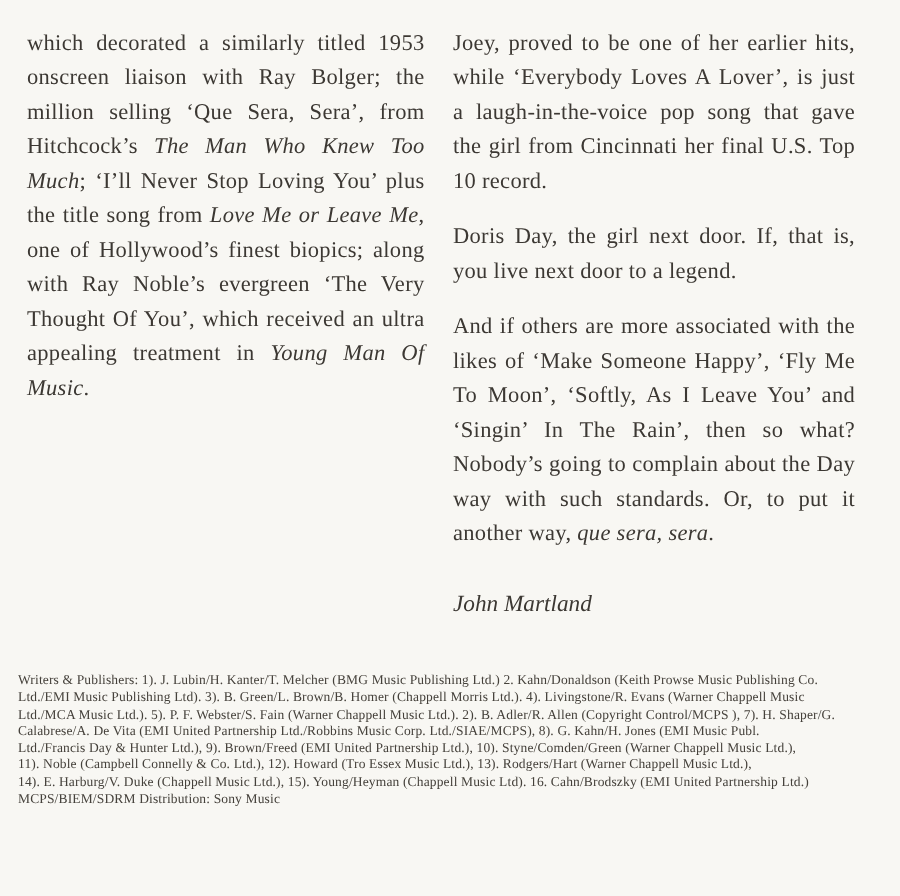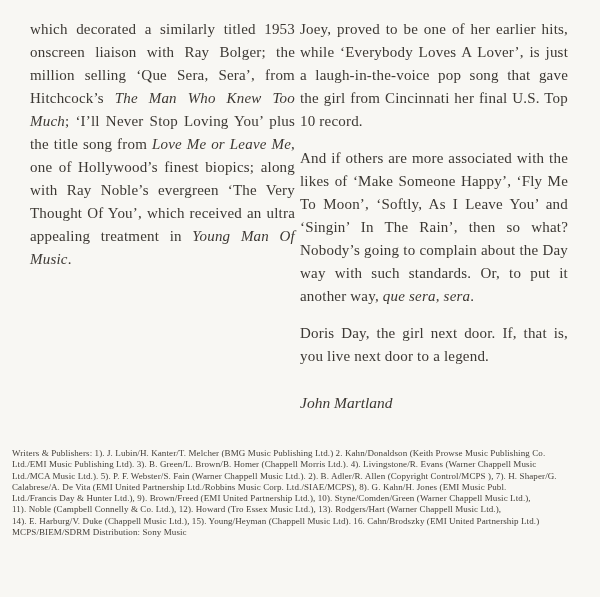--- a/index.html
+++ b/index.html
@@ -7,24 +7,24 @@
     width: 600px; height: 597px;
     background: #f8f7f3;
     font-family: "Liberation Serif", "DejaVu Serif", serif;
     color: #3c3833;
     overflow: hidden;
     position: relative;
   }
   .page { position: absolute; inset: 0; }
   .columns {
     position: absolute;
-    top: 18px; left: 30px;
+    top: 18px; left: 18px;
     width: 548px;
     display: flex;
-    gap: 5px;
+    gap: 19px;
   }
   .column { flex: 0 0 auto; }
   .column.left  { width: 265px; }
   .column.right { width: 268px; }
   .para {
     margin: 0 0 14px 0;
     font-size: 15px;
     line-height: 23px;
     text-align: justify;
     letter-spacing: 0.2px;
@@ -59,22 +59,22 @@
 <div class="page">
   <div class="columns">
     <div class="column left">
       <div id="left-paras">
           <p class="para p-idx-0"><span>which decorated a similarly titled 1953 onscreen liaison with Ray Bolger; the million selling ‘Que Sera, Sera’, from Hitchcock’s </span><span class="it">The Man Who Knew Too Much</span><span>; ‘I’ll Never Stop Loving You’ plus the title song from </span><span class="it">Love Me or Leave Me</span><span>, one of Hollywood’s finest biopics; along with Ray Noble’s evergreen ‘The Very Thought Of You’, which received an ultra appealing treatment in </span><span class="it">Young Man Of Music</span><span>.</span></p>
         </div>
     </div>
     <div class="column right">
       <div id="right-paras">
           <p class="para p-idx-0"><span>Joey, proved to be one of her earlier hits, while ‘Everybody Loves A Lover’, is just a laugh-in-the-voice pop song that gave the girl from Cincinnati her final U.S. Top 10 record.</span></p>
+          <p class="para p-idx-2"><span>Doris Day, the girl next door. If, that is, you live next door to a legend.</span></p>
           <p class="para p-idx-1"><span>And if others are more associated with the likes of ‘Make Someone Happy’, ‘Fly Me To Moon’, ‘Softly, As I Leave You’ and ‘Singin’ In The Rain’, then so what? Nobody’s going to complain about the Day way with such standards. Or, to put it another way, </span><span class="it">que sera, sera</span><span>.</span></p>
-          <p class="para p-idx-2"><span>Doris Day, the girl next door. If, that is, you live next door to a legend.</span></p>
         </div>
       <div class="byline">John Martland</div>
     </div>
   </div>
   <div class="credits" id="credits">
       <div class="credits-line">Writers &amp; Publishers: 1). J. Lubin/H. Kanter/T. Melcher (BMG Music Publishing Ltd.) 2. Kahn/Donaldson (Keith Prowse Music Publishing Co.</div>
       <div class="credits-line">Ltd./EMI Music Publishing Ltd). 3). B. Green/L. Brown/B. Homer (Chappell Morris Ltd.). 4). Livingstone/R. Evans (Warner Chappell Music</div>
       <div class="credits-line">Ltd./MCA Music Ltd.). 5). P. F. Webster/S. Fain (Warner Chappell Music Ltd.). 2). B. Adler/R. Allen (Copyright Control/MCPS ), 7). H. Shaper/G.</div>
       <div class="credits-line">Calabrese/A. De Vita (EMI United Partnership Ltd./Robbins Music Corp. Ltd./SIAE/MCPS), 8). G. Kahn/H. Jones (EMI Music Publ.</div>
       <div class="credits-line">Ltd./Francis Day &amp; Hunter Ltd.), 9). Brown/Freed (EMI  United Partnership Ltd.), 10). Styne/Comden/Green (Warner Chappell Music Ltd.),</div>

